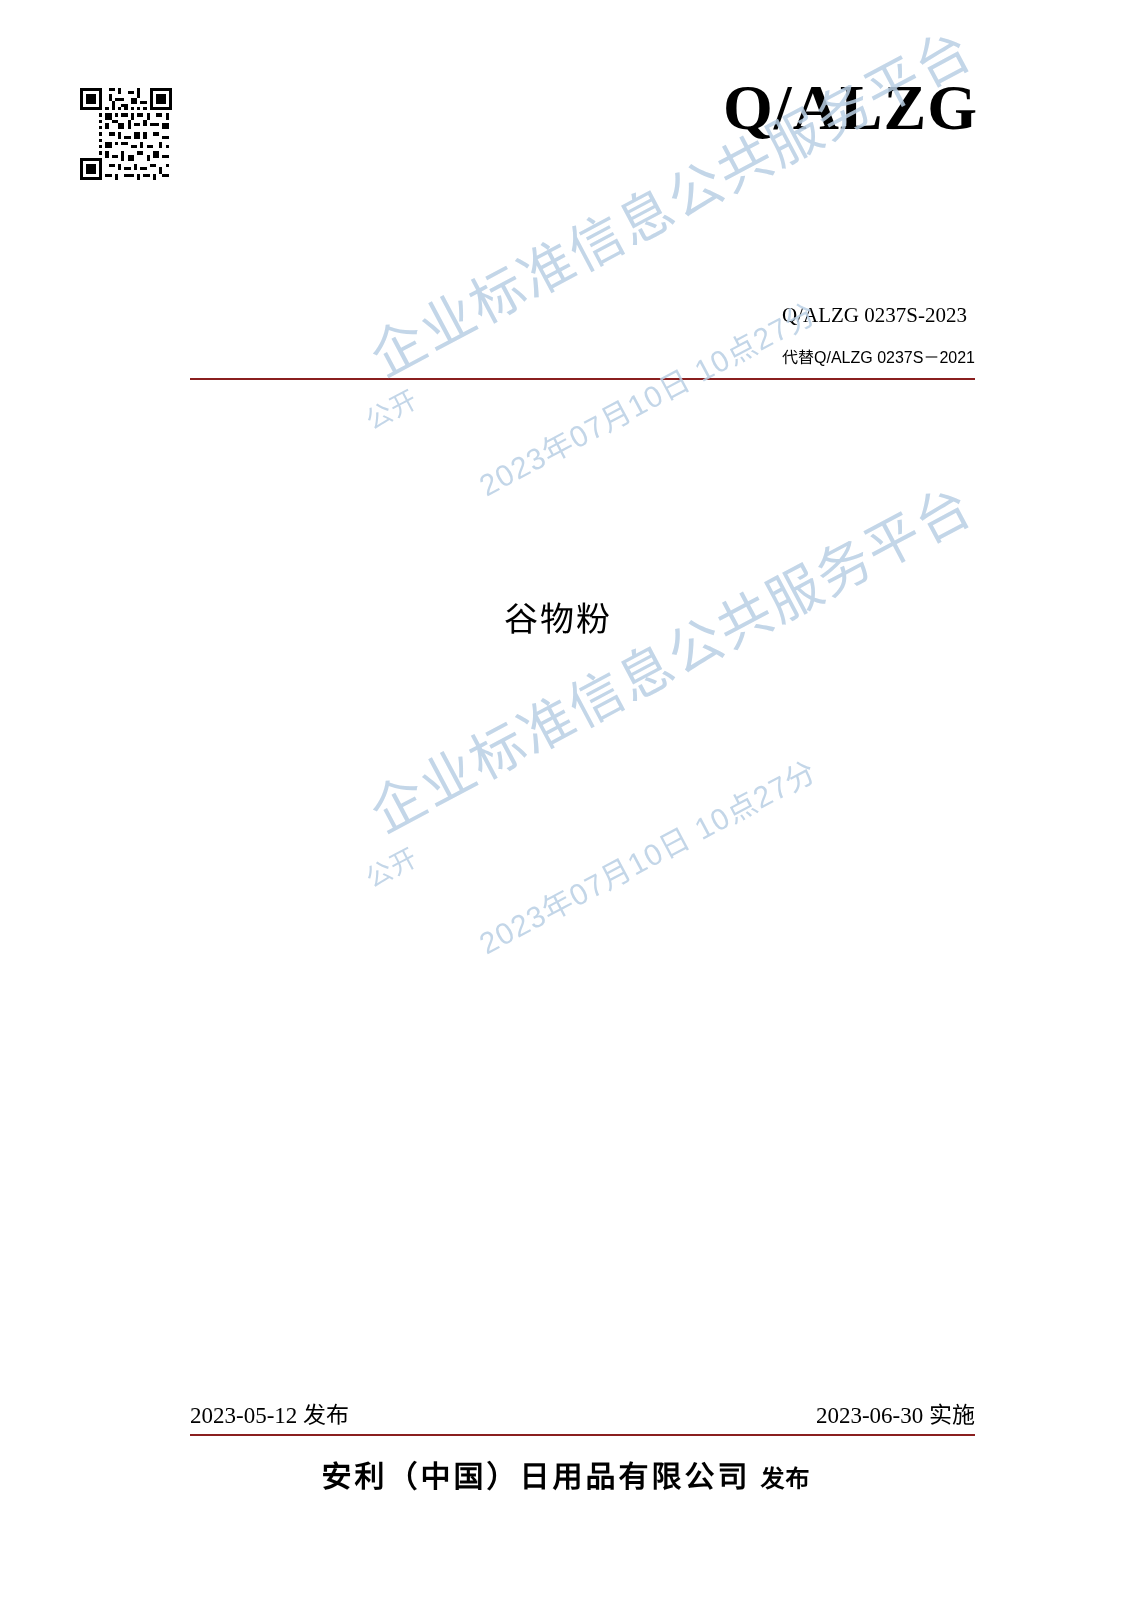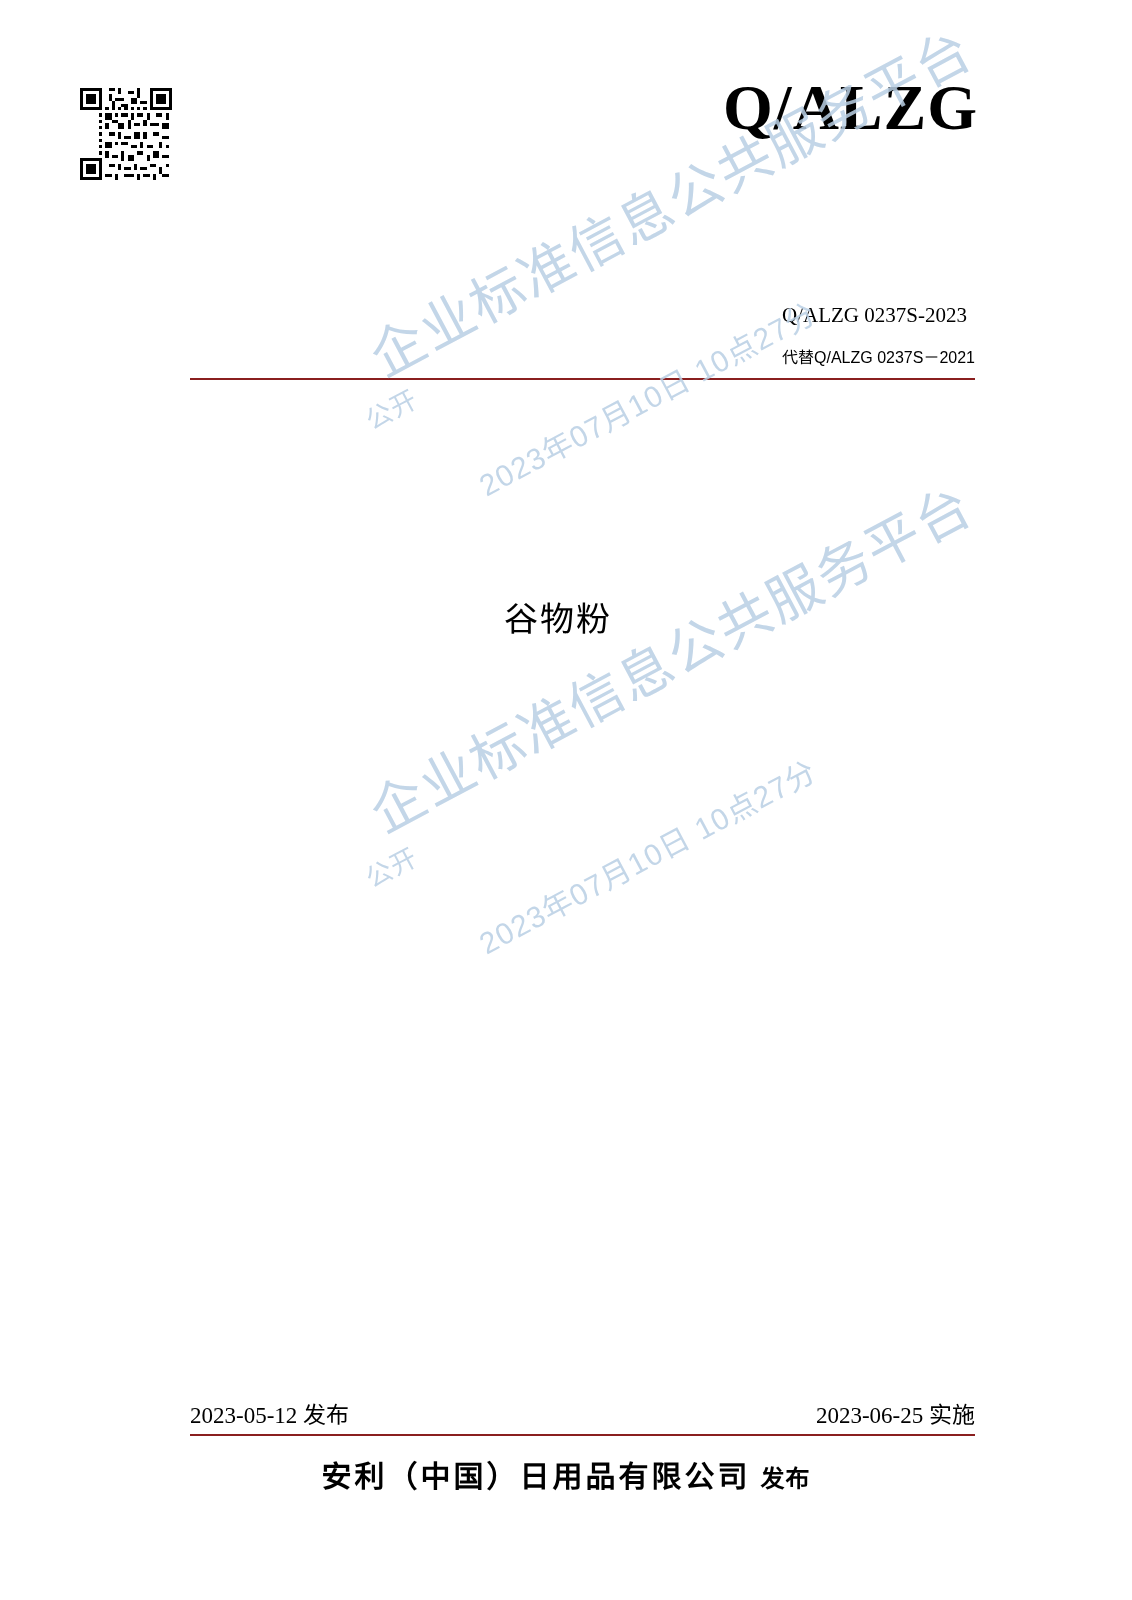--- a/index.html
+++ b/index.html
@@ -293,20 +293,20 @@
   <div class="watermark wm-big wm1">企业标准信息公共服务平台</div>
   <div class="watermark wm-tiny wm1b">公开</div>
   <div class="watermark wm-small wm1c">2023年07月10日  10点27分</div>
 
   <div class="watermark wm-big wm2">企业标准信息公共服务平台</div>
   <div class="watermark wm-tiny wm2b">公开</div>
   <div class="watermark wm-small wm2c">2023年07月10日  10点27分</div>
 
   <div class="footer-dates">
     <span>2023-05-12 发布</span>
-    <span>2023-06-25 实施</span>
+    <span>2023-06-30 实施</span>
   </div>
   <div class="rule-bottom"></div>
   <div class="publisher">
     <span>安利（中国）日用品有限公司</span><span class="suffix">发布</span>
   </div>
 
 </div>
 
 </body></html>

